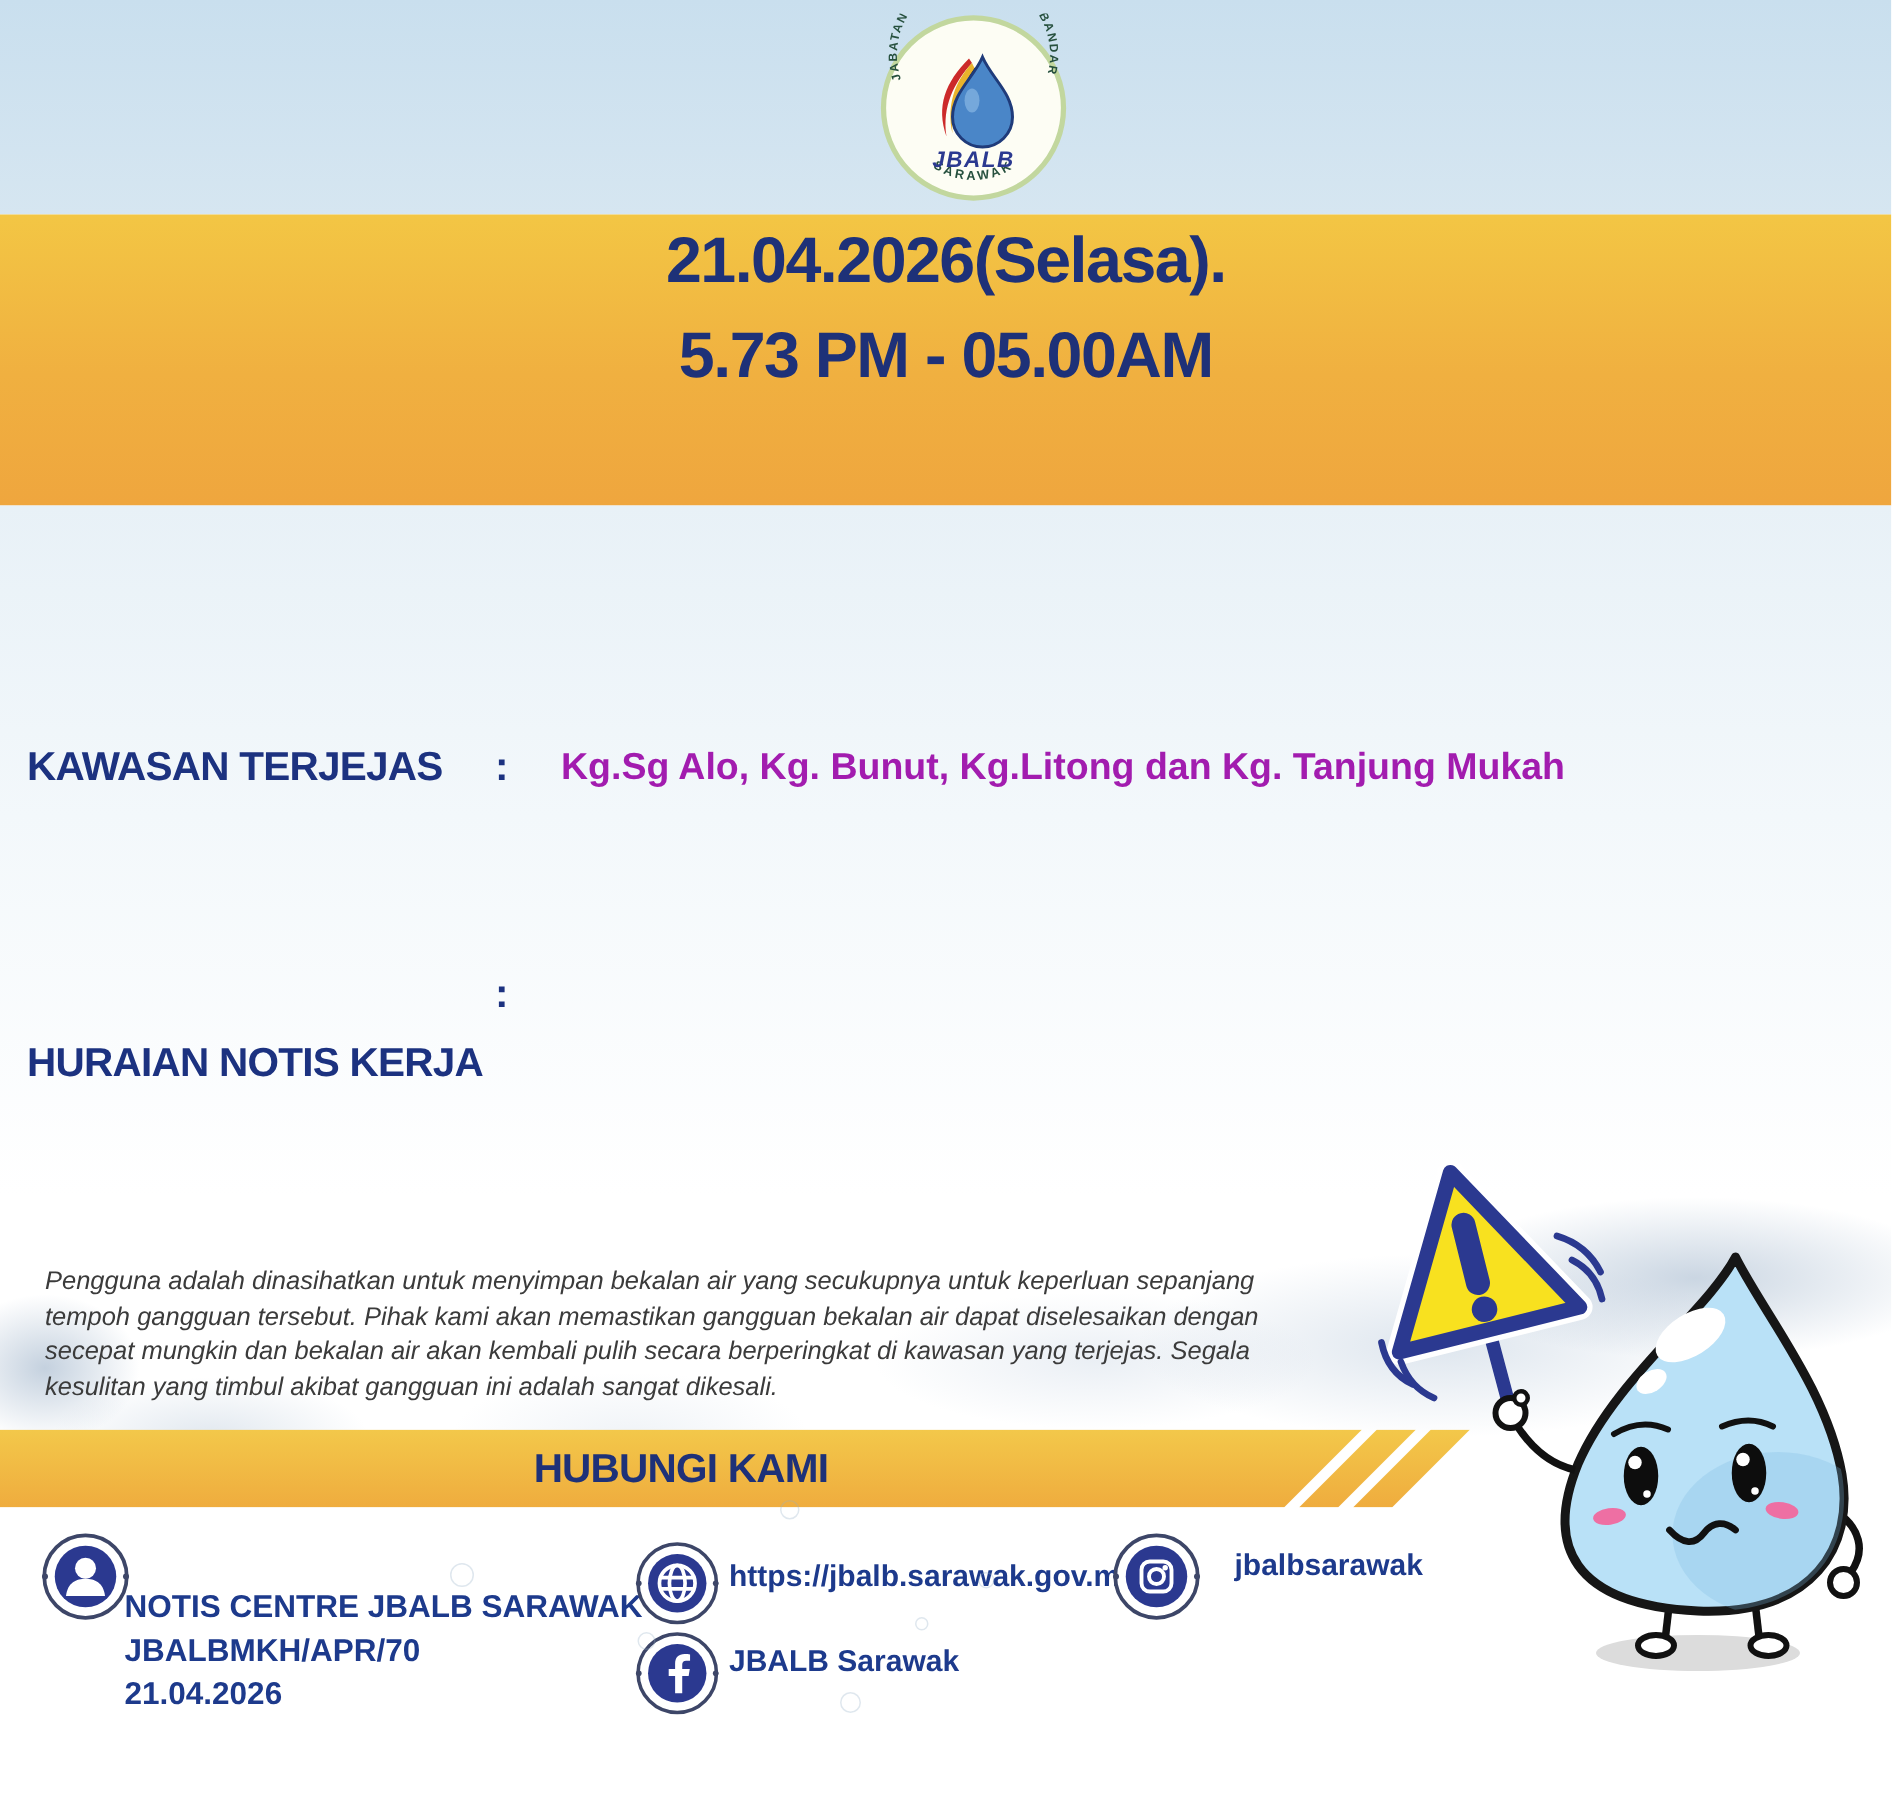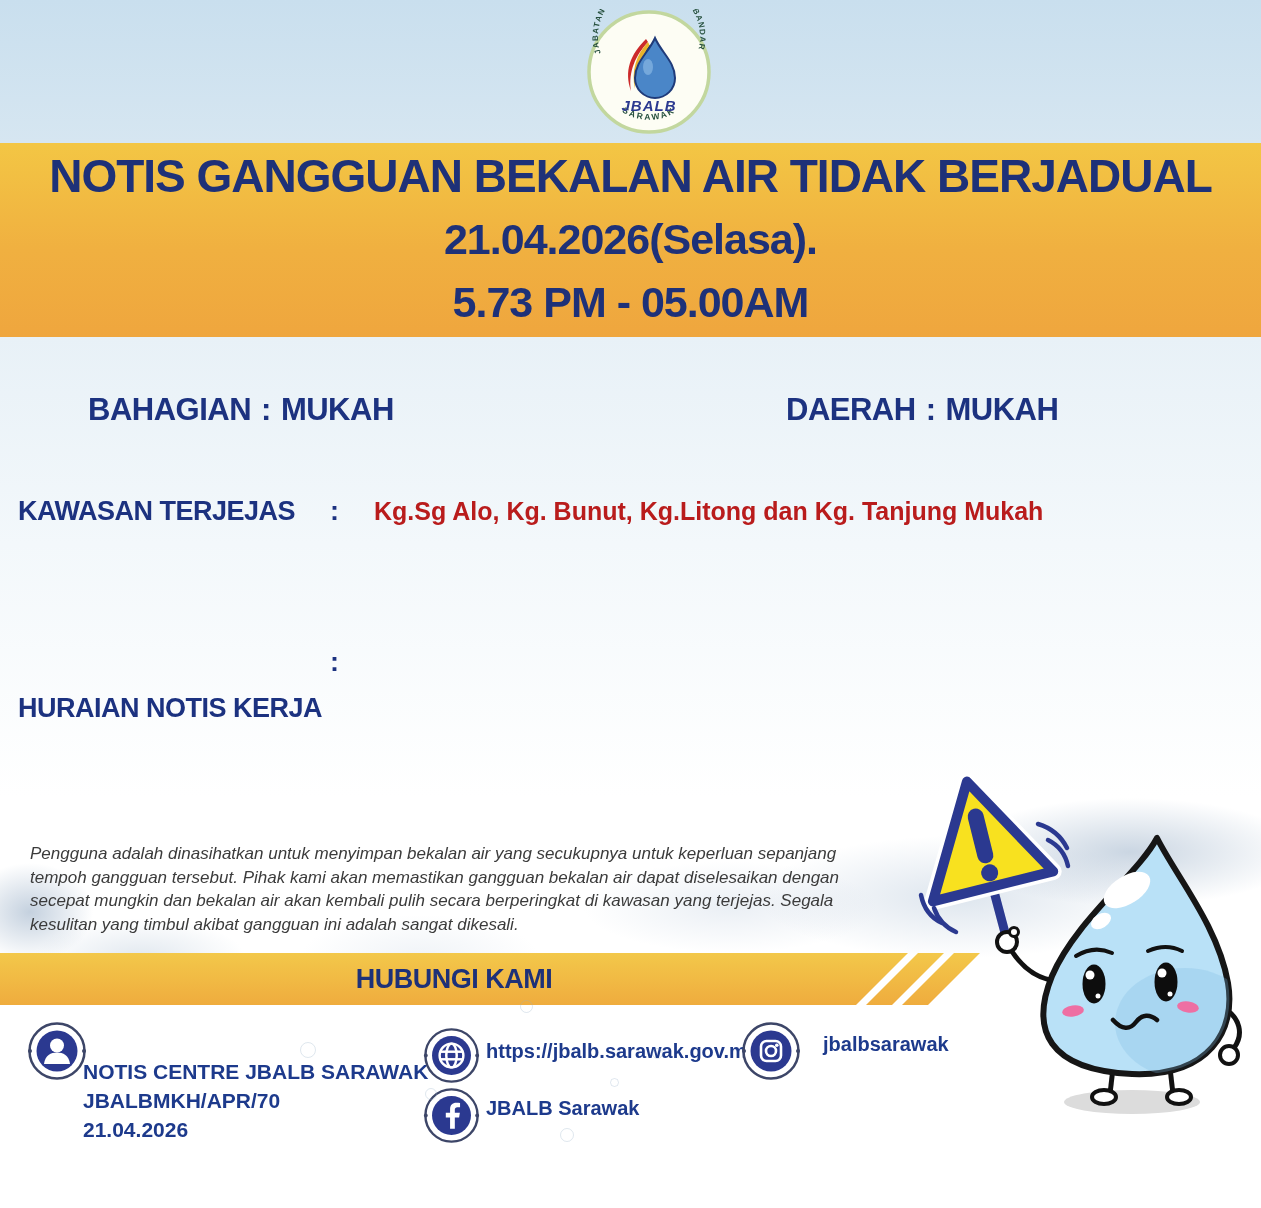--- a/index.html
+++ b/index.html
@@ -19,21 +19,21 @@
   .title-line2,.title-line3{font-size:43px;line-height:63px;font-weight:800;letter-spacing:-1px;}
   
   .content-bg{position:absolute;left:0;top:337px;width:1261px;height:460px;
     background:linear-gradient(180deg,#e8f1f7 0%,#f3f8fb 45%,#ffffff 100%);}
   .region-item{position:absolute;font-size:31px;font-weight:800;color:#1c3280;letter-spacing:-0.5px;white-space:nowrap;}
   .region-bahagian{left:88px;top:392px;}
   .region-daerah{left:786px;top:392px;}
   .region-item .sep{margin:0 10px;}
   .row-label{position:absolute;font-size:27px;font-weight:800;color:#1c3280;letter-spacing:-0.5px;white-space:nowrap;}
   .row-colon{position:absolute;left:330px;font-size:27px;font-weight:800;color:#1c3280;}
-  .row-value{position:absolute;left:374px;font-size:25px;font-weight:700;color:#b91c1c;}
+  .row-value{position:absolute;left:374px;font-size:25px;font-weight:700;color:#a21caf;}
   .kawasan-label{left:18px;top:496px;}
   .kawasan-colon{top:496px;}
   .kawasan-value{top:497px;white-space:nowrap;}
   .huraian-label{left:18px;top:647px;margin-top:46px;}
   .huraian-colon{top:647px;}
   .huraian-value{top:645px;width:778px;line-height:37px;}
   
   .splash{position:absolute;left:0;top:762px;width:1261px;height:268px;pointer-events:none;
     background:
       radial-gradient(90px 70px at 30px 150px, rgba(148,171,196,0.55), rgba(148,171,196,0) 70%),
@@ -99,33 +99,26 @@
       <path d="M62,33 C50,46 45,62 49,80 C48,63 55,48 64,37 Z" fill="#e9b32c"></path>
       <path d="M64,36 C55,48 51,62 53,78 C54,64 59,50 66,40 Z" fill="#1a1a1a"></path>
 
       <path d="M69,29 C63,43 49,53 49,69 a20,20 0 0 0 40,0 C89,53 75,43 69,29 Z" fill="#4a86c8" stroke="#1f3b7a" stroke-width="2"></path>
       <ellipse cx="62" cy="58" rx="5" ry="8" fill="#7fb0e0" opacity="0.8" clip-path="url(#dropClip)"></ellipse>
       <text x="63" y="102" text-anchor="middle" font-size="15" font-weight="bold" font-style="italic" fill="#2b3990" letter-spacing="1">JBALB</text>
     </svg>
   </div>
 
   <div class="title-banner">
-    <div class="title-line1">NOTIS GANGGUAN BEKALAN AIR TIDAK BERJADUAL</div>
     <div class="title-line2">21.04.2026(Selasa).</div>
     <div class="title-line3">5.73 PM - 05.00AM</div>
   </div>
 
   <div class="content-bg"></div>
 
-  <div class="region-item region-bahagian">
-    <span>BAHAGIAN</span><span class="sep">:</span><span>MUKAH</span>
-  </div>
-  <div class="region-item region-daerah">
-    <span>DAERAH</span><span class="sep">:</span><span>MUKAH</span>
-  </div>
 
   <div class="row-label kawasan-label">KAWASAN TERJEJAS</div>
   <div class="row-colon kawasan-colon">:</div>
   <div class="row-value kawasan-value">Kg.Sg Alo, Kg. Bunut, Kg.Litong dan Kg. Tanjung Mukah</div>
 
   <div class="row-label huraian-label">HURAIAN NOTIS KERJA</div>
   <div class="row-colon huraian-colon">:</div>
 
   <div class="splash"></div>
 

